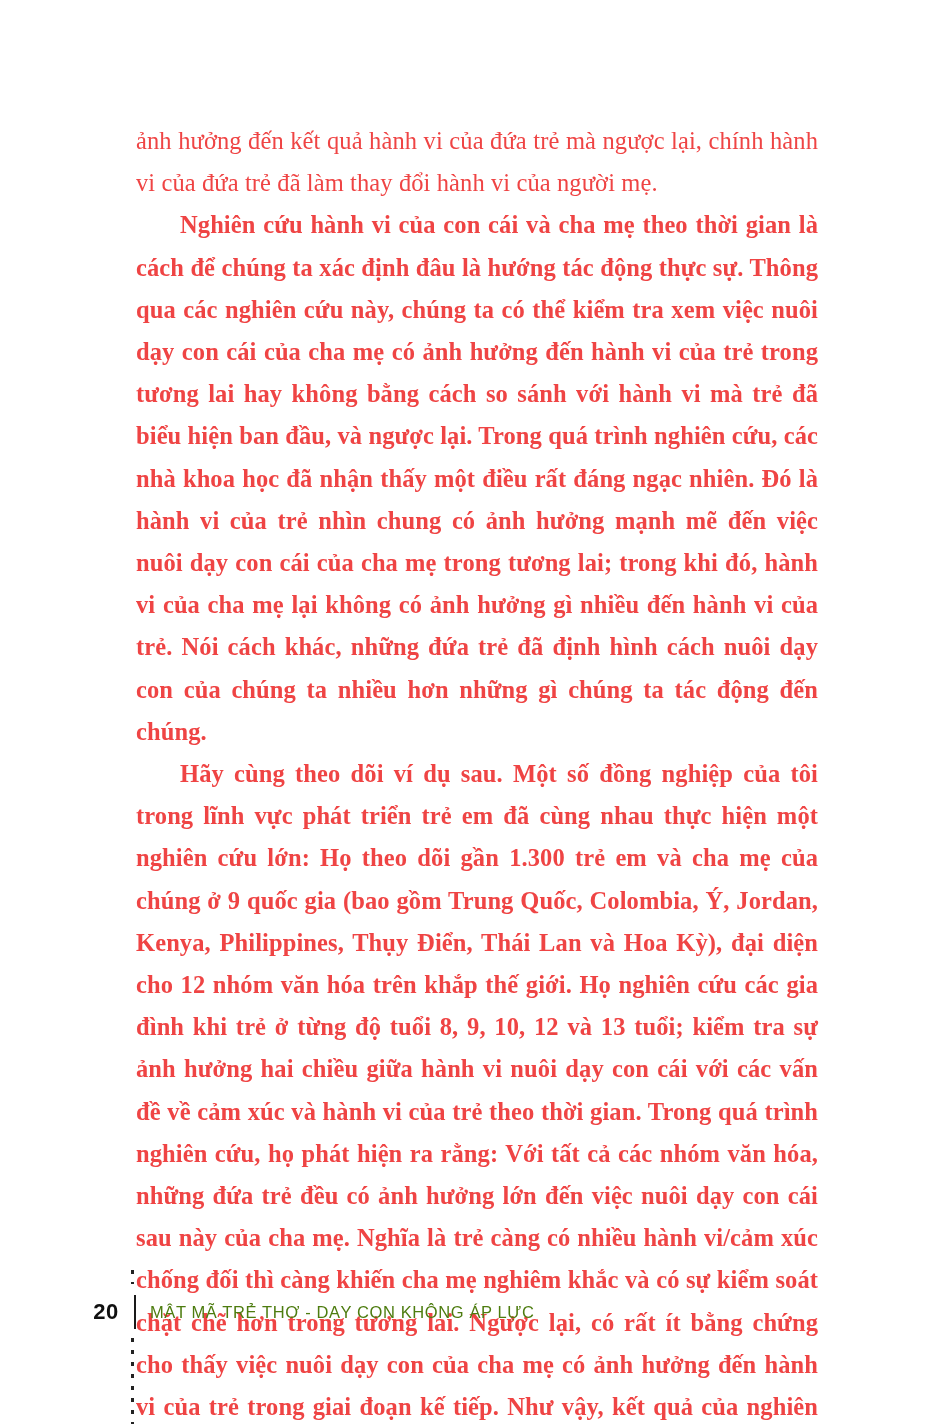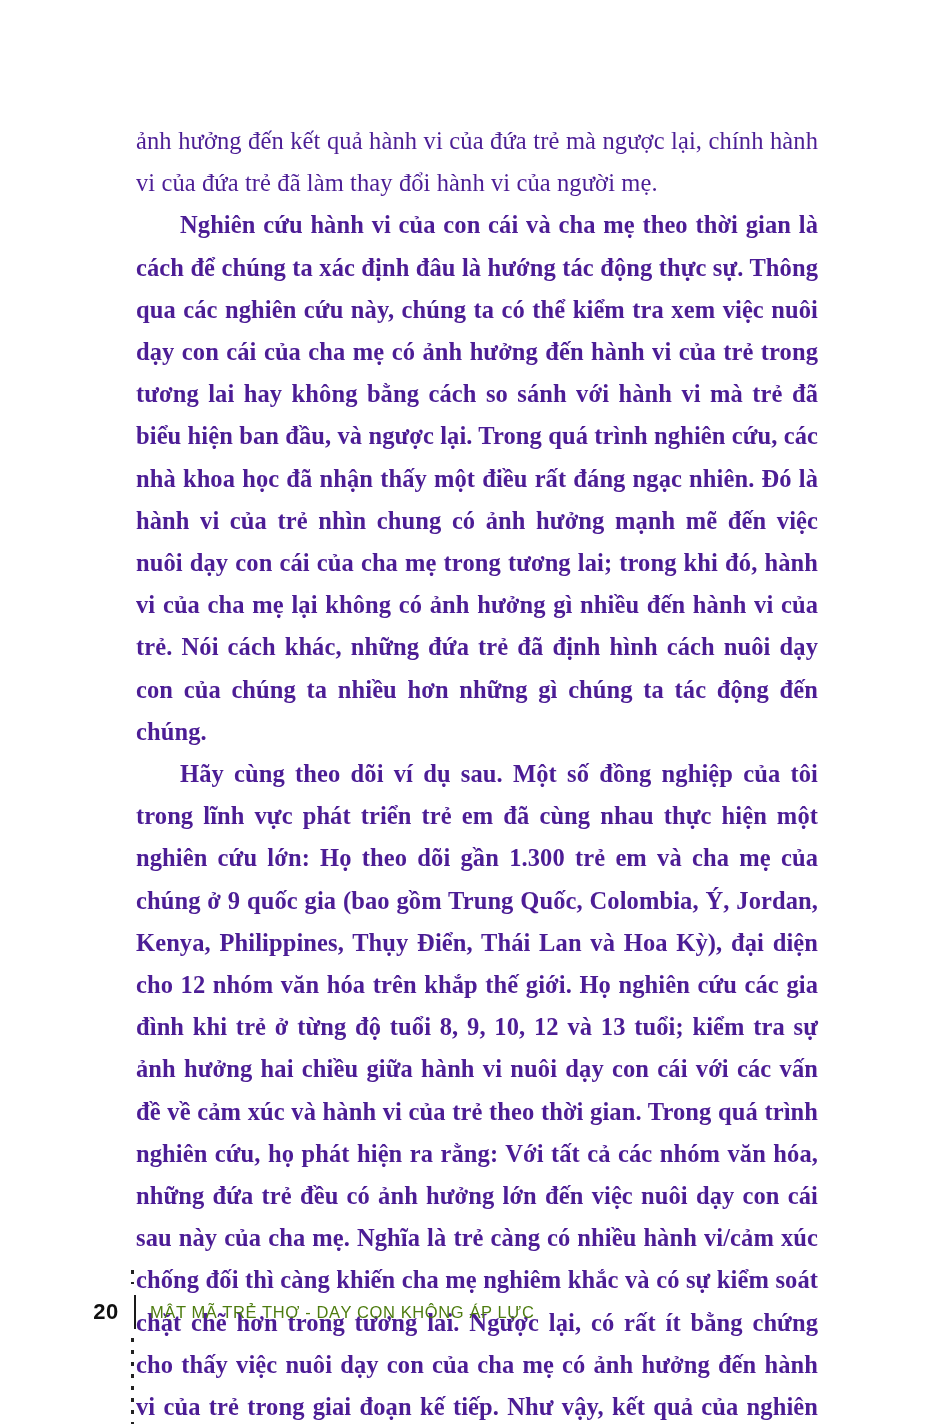--- a/index.html
+++ b/index.html
@@ -26,21 +26,21 @@
     top: 120px;
     width: 682px;
   }
   p.para {
     margin: 0;
     font-size: 24.5px;
     line-height: 42.2px;
     text-align: justify;
     text-justify: inter-word;
     letter-spacing: 0.1px;
-    color: #4c1d95;
+    color: #ef4444;
   }
   p.para.indent {
     text-indent: 44px;
     font-weight: bold;
   }
   .footer {
     position: absolute;
     left: 88px;
     bottom: 92px;
     display: flex;

